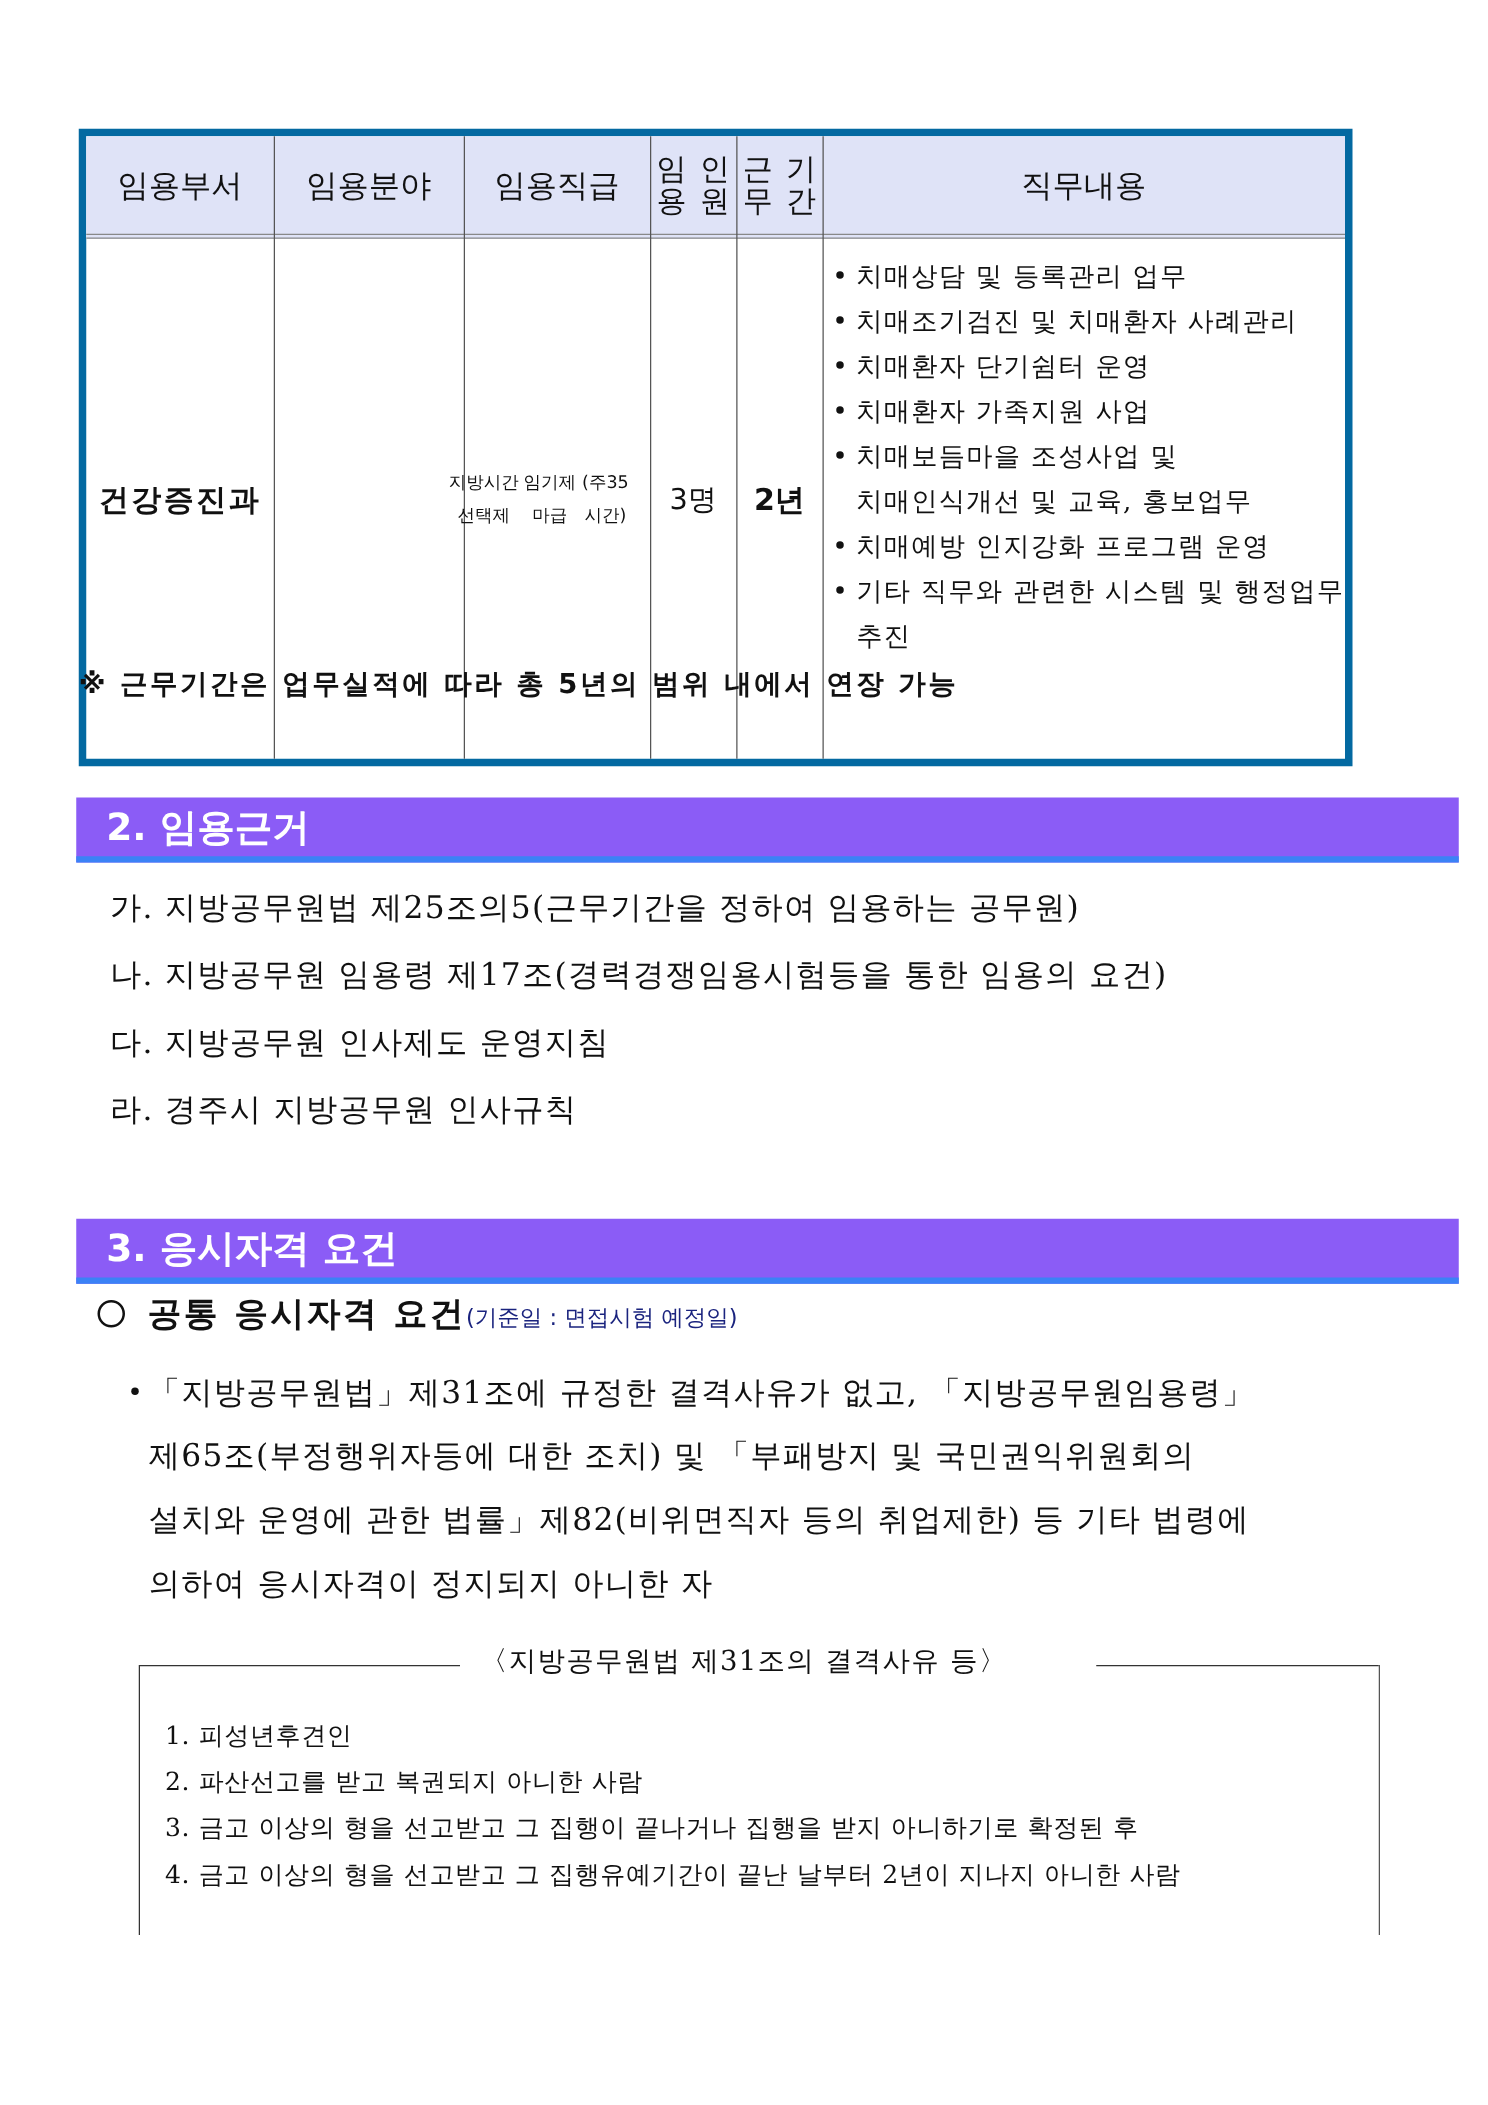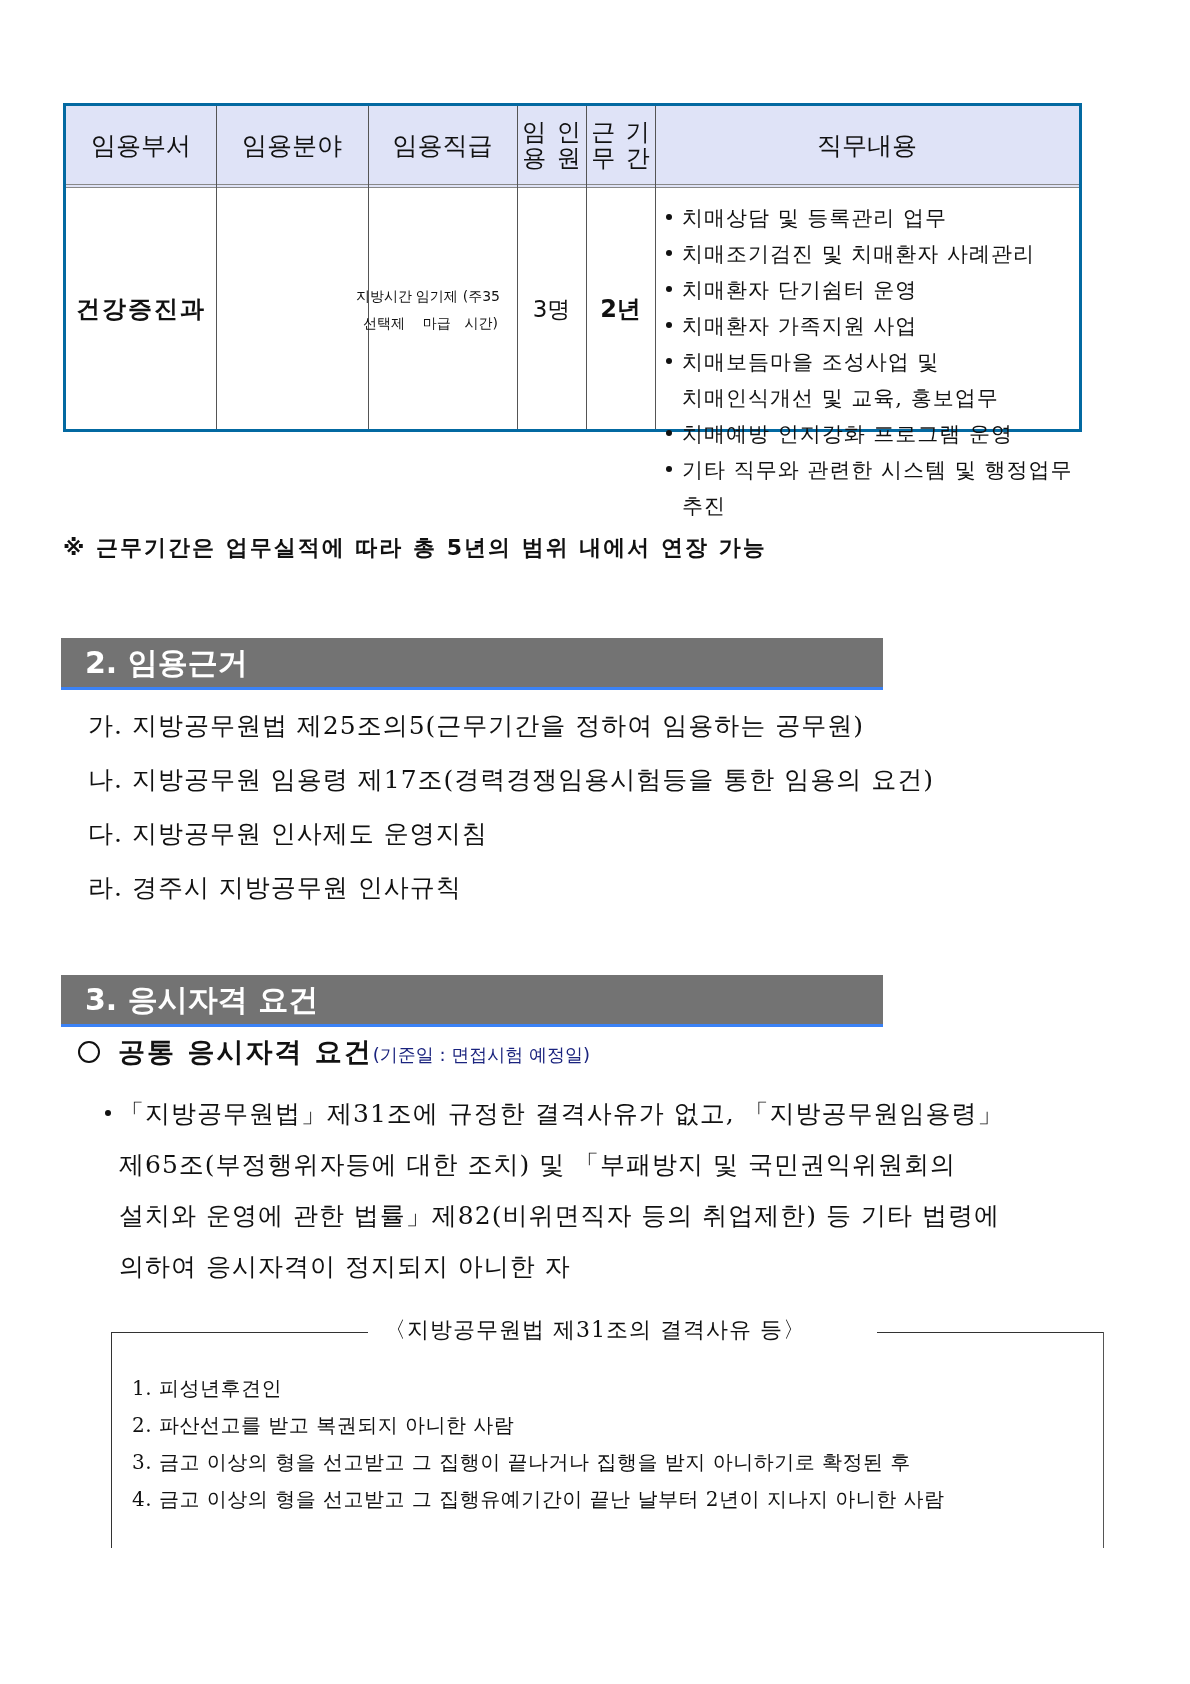--- a/index.html
+++ b/index.html
@@ -1,42 +1,42 @@
 <!DOCTYPE html>
 <html><head>
 <meta charset="utf-8">
 <style>
   html, body { margin: 0; padding: 0; background: #ffffff; }
   body { width: 1190px; height: 1684px; position: relative; overflow: hidden;
          font-family: "DejaVu Serif", "Liberation Serif", serif; color: #111; }
 
   
-  .jobtable { position: absolute; left: 63px; top: 103px; width: 1019px; height: 329px;
-              border: 3px solid #0369a1; box-sizing: border-box; }
+  .jobtable { position: absolute; left: 63px; top: 103px; width: 1019px; height: 510px;
+              border: 6px solid #0369a1; box-sizing: border-box; }
   .jt-head { position: absolute; left: 0; top: 0; right: 0; height: 82px; background: #dfe3f7;
              border-bottom: 4px double #888; box-sizing: border-box; }
   .jt-col { position: absolute; top: 0; bottom: 0; border-left: 1px solid #555; }
   .jt-hcell { position: absolute; top: 0; height: 78px; display: flex; align-items: center; justify-content: center;
               text-align: center; font-family: "DejaVu Sans", sans-serif; font-size: 25px; line-height: 27px; color: #111; }
   .jt-hcell.small { font-size: 24px; line-height: 26px; }
   .jt-bcell { position: absolute; top: 84px; bottom: 0; display: flex; align-items: center; justify-content: center;
               text-align: center; font-size: 23px; line-height: 27px; }
   .jt-bcell.bold { font-family: "DejaVu Sans", sans-serif; font-weight: bold; font-size: 24px; letter-spacing: 2px; }
   .jt-bcell.sans { font-family: "DejaVu Sans", sans-serif; font-size: 23px; line-height: 27px; }
   .duties { position: absolute; left: 594px; top: 94px; right: 0; font-size: 21px; line-height: 36px; letter-spacing: 1px; }
   .duty { position: relative; padding-left: 22px; white-space: nowrap; }
   .duty .dot { position: absolute; left: 6px; top: 14px; width: 6px; height: 6px; border-radius: 50%; background: #111; }
   .duty .cont { display: block; }
 
   .note { position: absolute; left: 63px; top: 532px; font-family: "DejaVu Sans", sans-serif; font-weight: bold;
           font-size: 22px; line-height: 32px; letter-spacing: 2px; white-space: nowrap; }
 
   
-  .secbar { position: absolute; left: 61px; width: 822px; height: 52px; background: #737373;
-            border-bottom: 3px solid #3b82f6; box-sizing: border-box; }
+  .secbar { position: absolute; left: 61px; width: 1106px; height: 52px; background: #8b5cf6;
+            border-bottom: 5px solid #3b82f6; box-sizing: border-box; }
   .secbar span { position: absolute; left: 24px; top: 0; line-height: 50px; color: #fff;
                  font-family: "DejaVu Sans", sans-serif; font-weight: bold; font-size: 30px; }
 
   .basis { position: absolute; left: 88px; font-size: 25px; line-height: 34px; letter-spacing: 1px; white-space: nowrap; }
 
   .req-head { position: absolute; left: 78px; top: 1034px; font-family: "DejaVu Sans", sans-serif; font-weight: bold;
               font-size: 27px; line-height: 36px; white-space: nowrap; letter-spacing: 2px; }
   .req-head .circle { display: inline-block; width: 18px; height: 18px; border: 2.5px solid #111; border-radius: 50%;
                       vertical-align: middle; margin-right: 18px; position: relative; top: -2px; }
   .req-head .sub { font-weight: normal; font-size: 18px; color: #1a237e; letter-spacing: 0; }

